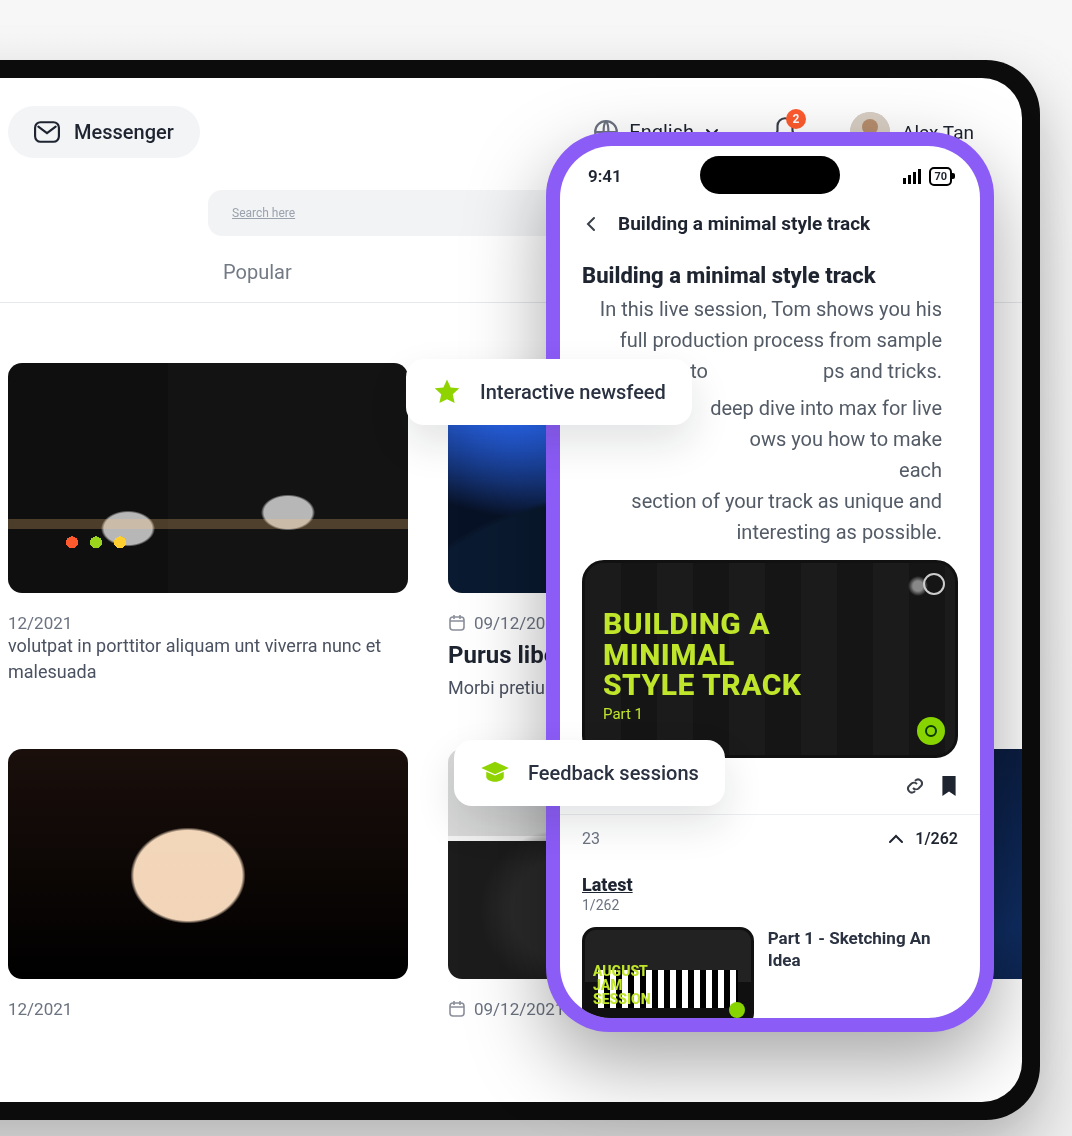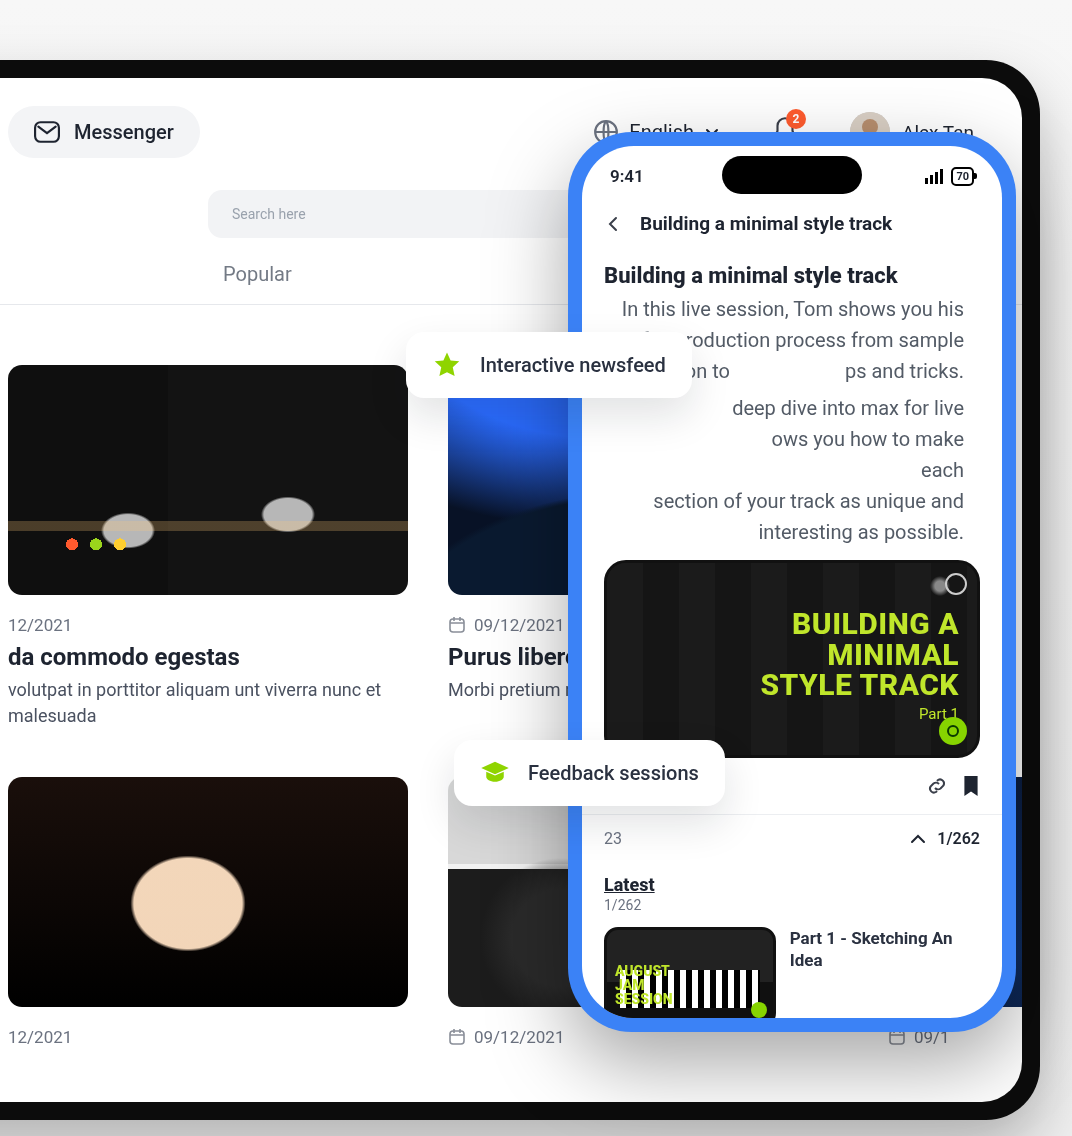--- a/index.html
+++ b/index.html
@@ -60,21 +60,21 @@
     min-width:20px;height:20px;border-radius:10px;background:var(--accent);
     color:#fff;font-size:12px;font-weight:700;display:flex;align-items:center;justify-content:center;
   }
   .avatar{width:40px;height:40px;border-radius:50%;overflow:hidden;display:inline-block;background:#ccc;}
   .user{display:flex;align-items:center;gap:12px;margin-left:30px;cursor:pointer;}
   .user span{font-size:19px;}
 
   .search{
     margin:22px 200px 0 370px;
     background:#f2f3f5;border-radius:14px;padding:16px 24px;color:var(--soft);
-    font-size:14px;cursor:text;
+    font-size:12px;cursor:text;text-decoration:underline;
   }
 
   .tabs{
     display:flex;gap:60px;padding:24px 200px 0 385px;
     border-bottom:1px solid var(--line);
   }
   .tabs .tab{font-size:20px;color:#737a85;padding-bottom:18px;cursor:pointer;}
 
   .feed{
     padding:60px 40px 0 170px;
@@ -115,23 +115,23 @@
   }
   .th-gear{background:
     radial-gradient(80px 80px at 28% 70%, #2a2a2a 0 60%, transparent),
     radial-gradient(80px 80px at 72% 70%, #2a2a2a 0 60%, transparent),
     linear-gradient(180deg,#d8d8d8 0 38%, #f2f2f2 38% 40%, #1c1c1c 40% 100%);
   }
   .th-blue{background:linear-gradient(160deg,#0a1a3a 0%, #0f2d62 60%, #0a1a3a 100%);}
 
   
   .phone{
-    position:absolute;left:568px;top:132px;
+    position:absolute;left:546px;top:132px;
     width:448px;height:900px;
-    background:#3b82f6;border-radius:64px;padding:14px;
+    background:#8b5cf6;border-radius:64px;padding:14px;
     box-shadow:0 32px 80px rgba(0,0,0,.35);
   }
   .phone-inner{
     width:100%;height:100%;background:#fff;border-radius:52px;
     overflow:hidden;position:relative;
   }
   .notch{
     position:absolute;top:10px;left:50%;transform:translateX(-50%);
     width:140px;height:38px;background:#000;border-radius:22px;z-index:5;
   }
@@ -152,21 +152,21 @@
   }
   .back-ic{width:18px;height:18px;stroke:#3a3f4a;fill:none;cursor:pointer;}
   .pg-head h2{font-size:19px;font-weight:700;margin:0;}
 
   .article{padding:12px 22px 0;}
   .article h1{font-size:22px;font-weight:800;margin:10px 0 6px;}
   .article p{font-size:20px;color:#535b66;line-height:1.55;margin:6px 16px;text-align:right;}
 
   .hero{
     margin:12px 22px 0;border:3px solid #111;border-radius:22px;overflow:hidden;
-    height:198px;position:relative;background:#111;text-align:right;
+    height:198px;position:relative;background:#111;
   }
   .hero .bg{
     position:absolute;inset:0;
     background:
       radial-gradient(10px 10px at 90% 12%, #888 0 50%, transparent),
       repeating-linear-gradient(90deg,#1b1b1b 0 36px,#151515 36px 72px),
       linear-gradient(180deg,#1a1a1a 0%, #0b0b0b 100%);
   }
   .hero .txt{position:absolute;left:18px;top:46px;right:18px;}
   .hero .txt h3{margin:0;color:var(--lime);font-size:30px;font-weight:800;line-height:1.02;letter-spacing:.5px;text-transform:uppercase;}
@@ -205,21 +205,21 @@
   .lt-title{font-size:17px;font-weight:700;color:#2a3140;line-height:1.3;}
 
   
   .pill{
     position:absolute;background:#fff;border-radius:18px;
     padding:18px 26px;display:flex;align-items:center;gap:18px;
     box-shadow:0 18px 40px rgba(16,22,34,.12);
     font-size:20px;font-weight:500;color:#2a3140;
   }
   .pill svg{width:30px;height:30px;fill:var(--green);}
-  .pill-news{left:406px;top:332px;}
+  .pill-news{left:406px;top:359px;}
   .pill-feedback{left:454px;top:740px;}
 
   
   .avatar svg{width:100%;height:100%;}
   .ic-cal{width:18px;height:18px;stroke:#8a8f99;fill:none;}
 </style>
 </head>
 <body>
 
 <div class="tablet">
@@ -271,21 +271,20 @@
       <span class="tab">Popular</span>
     </div>
 
     <div class="feed">
 
       <div class="card">
         <span class="thumb th-dj"></span>
         <div class="meta">
           <span>12/2021</span>
         </div>
-        <div class="title">da commodo egestas</div>
         <div class="desc">volutpat in porttitor aliquam
 unt viverra nunc et malesuada</div>
       </div>
 
       <div class="card">
         <span class="thumb th-beanie"></span>
         <div class="meta">
           <svg class="ic-cal" viewBox="0 0 18 18">
               <rect x="2" y="3" width="14" height="13" rx="3" stroke-width="1.6"></rect>
               <path d="M2 7h14M6 1v4M12 1v4" stroke-width="1.6"></path>

